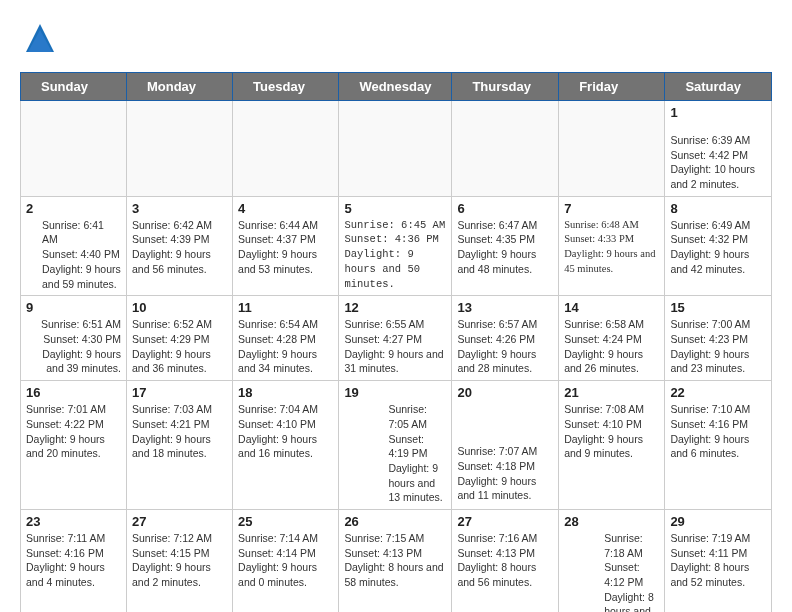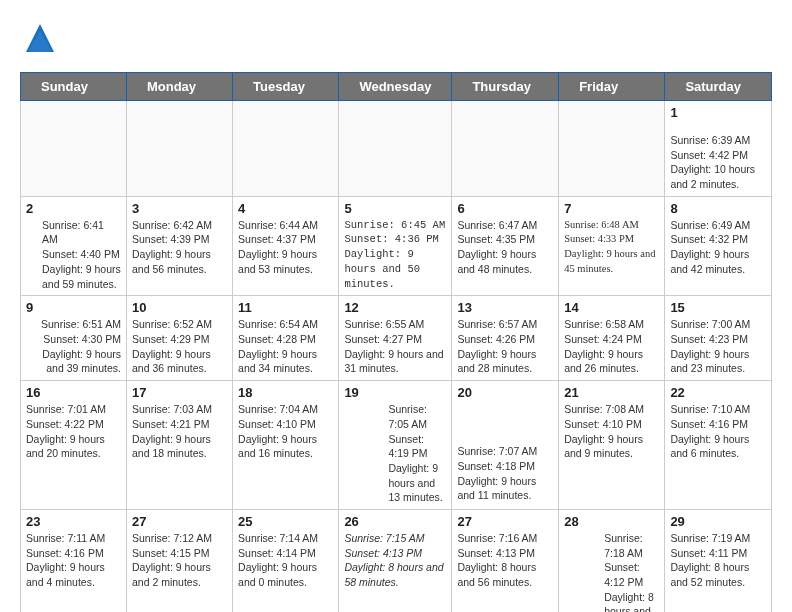--- a/index.html
+++ b/index.html
@@ -288,21 +288,21 @@
 Daylight: 9 hours and 2 minutes.</div>
         </td>
         <td>
           <span class="day-number">25</span>
           <div class="day-info" style="white-space: pre-line;">Sunrise: 7:14 AM
 Sunset: 4:14 PM
 Daylight: 9 hours and 0 minutes.</div>
         </td>
         <td>
           <span class="day-number">26</span>
-          <div class="day-info" style="white-space: pre-line; font-style: italic;">Sunrise: 7:15 AM
+          <div class="day-info" style="white-space: pre-line;">Sunrise: 7:15 AM
 Sunset: 4:13 PM
 Daylight: 8 hours and 58 minutes.</div>
         </td>
         <td>
           <span class="day-number">27</span>
           <div class="day-info" style="white-space: pre-line;">Sunrise: 7:16 AM
 Sunset: 4:13 PM
 Daylight: 8 hours and 56 minutes.</div>
         </td>
         <td>

